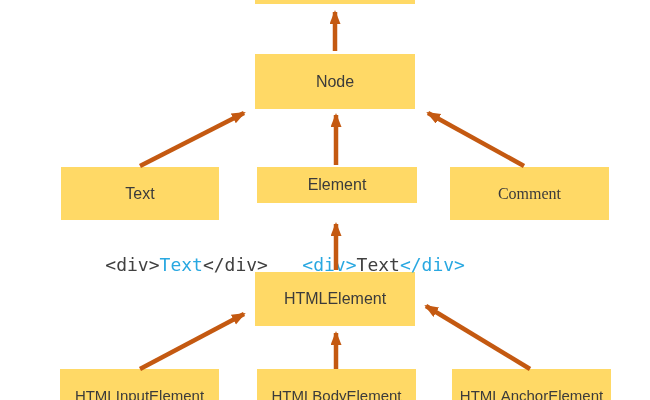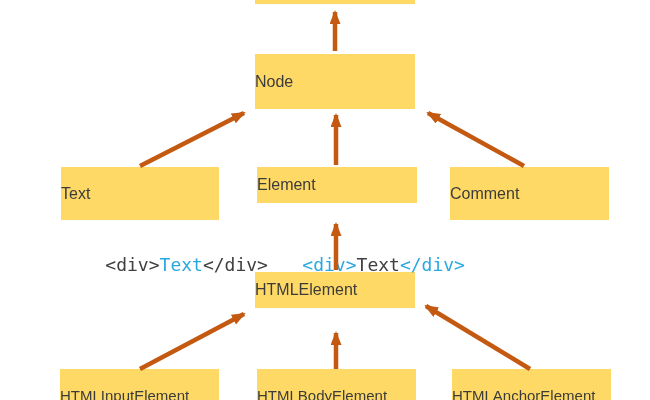--- a/index.html
+++ b/index.html
@@ -13,21 +13,21 @@
     height: 400px;
     overflow: hidden;
     background: #ffffff;
     font-family: "Liberation Sans", sans-serif;
   }
   .box {
     position: absolute;
     background: #FFD966;
     display: flex;
     align-items: center;
-    justify-content: flex-start;
+    justify-content: center;
     color: #3B3B3B;
     font-size: 16px;
     text-align: center;
   }
   .box.small-label { font-size: 15px; }
   .code {
     position: absolute;
     height: 18px;
     line-height: 18px;
     text-align: center;
@@ -62,25 +62,25 @@
   </div>
 
   <div class="box" style="left:61px; top:167px; width:158px; height:53px;">
     <span>Text</span>
   </div>
 
   <div class="box" style="left:257px; top:167px; width:160px; height:36px;">
     <span>Element</span>
   </div>
 
-  <div class="box" style="left:450px; top:167px; width:159px; height:53px;">
+  <div class="box" style="left:450px; top:167px; width:159px; height:53px;font-family:Liberation Serif, serif;">
     <span>Comment</span>
   </div>
 
-  <div class="box" style="left:255px; top:272px; width:160px; height:36px;">
+  <div class="box" style="left:255px; top:272px; width:160px; height:54px;">
     <span>HTMLElement</span>
   </div>
 
   <div class="box small-label" style="left:60px; top:369px; width:159px; height:53px;">
     <span>HTMLInputElement</span>
   </div>
 
   <div class="box small-label" style="left:257px; top:369px; width:159px; height:53px;">
     <span>HTMLBodyElement</span>
   </div>

